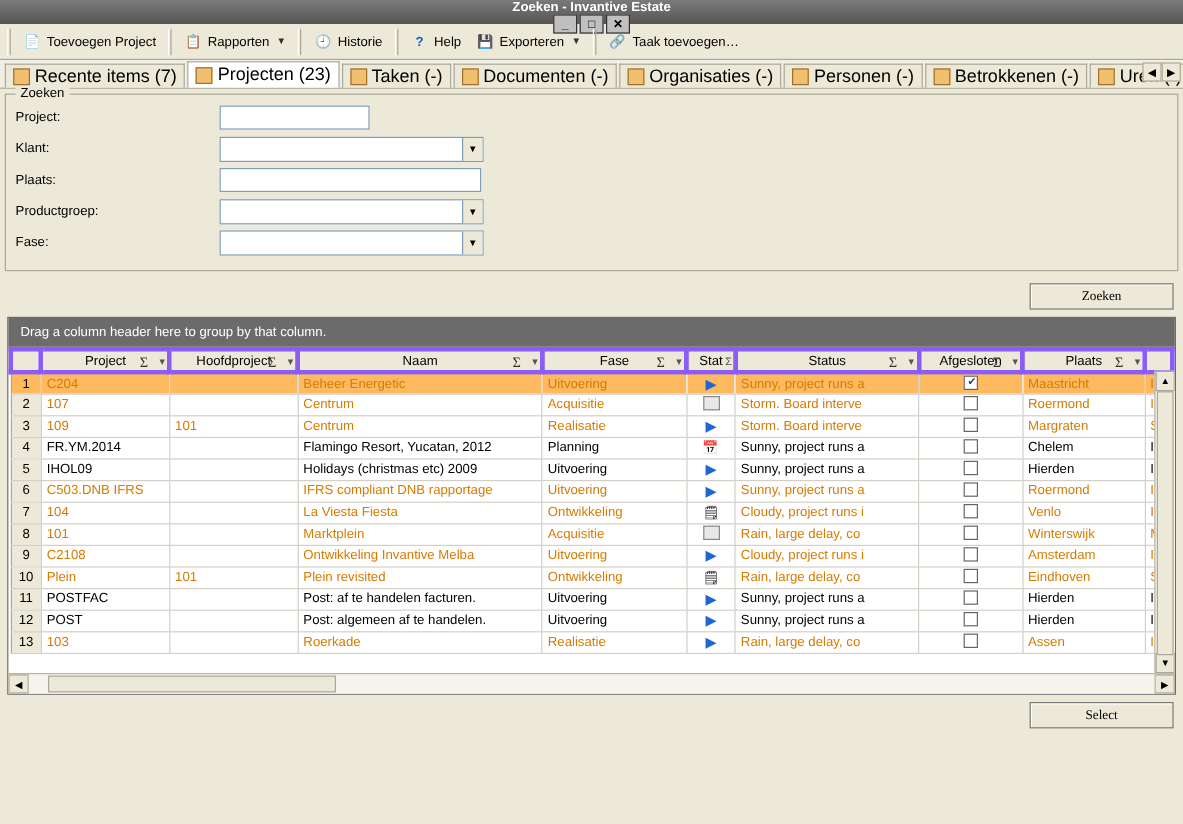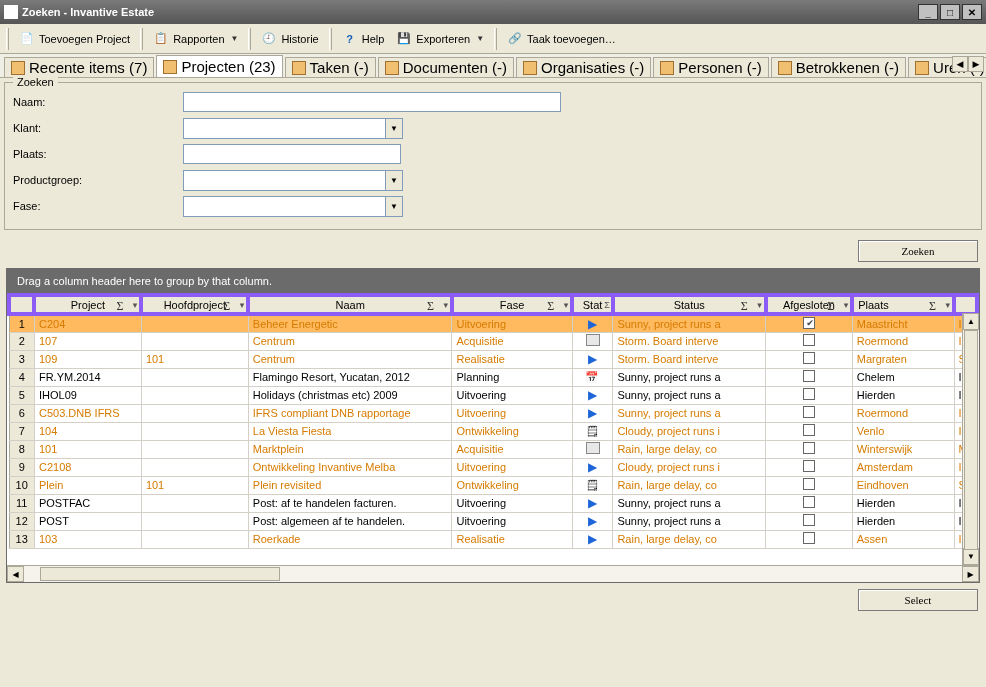--- a/index.html
+++ b/index.html
@@ -13,22 +13,23 @@
     overflow: hidden;
     position: relative;
   }
   
   .titlebar {
     height: 20px;
     background: linear-gradient(#7a7a7a,#555);
     color: #fff;
     display: flex;
     align-items: center;
-    padding: 12px 4px;
+    padding: 0 4px;
     font-weight: bold;
+    flex-direction: column;
   }
   .titlebar .icon-box {
     width: 14px; height: 14px; margin-right: 4px;
     background: #fff;
   }
   .titlebar .spacer { flex: 1; }
   .titlebar .winbtns { display: flex; gap: 2px; }
   .titlebar .winbtn {
     width: 20px; height: 16px; background: #c0c0c0;
     border: 1px solid #333; display: flex; align-items: center; justify-content: center;
@@ -300,22 +301,22 @@
     </div>
   <div class="tab-scroll">
     <div class="arr">◀</div>
     <div class="arr">▶</div>
   </div>
 </div>
 
 <div class="zoekenbox">
   <span class="legend">Zoeken</span>
   <div class="formrow">
-    <label>Naam:</label>
-    <input class="textin" style="width: 378px;">
+    <label>Project:</label>
+    <input class="textin" style="width: 125px;">
   </div>
   <div class="formrow">
     <label>Klant:</label>
     <div class="combo" style="width:220px;">
       <span style="flex:1;"></span>
       <span class="combo-arrow">▼</span>
     </div>
   </div>
   <div class="formrow">
     <label>Plaats:</label>
@@ -350,21 +351,21 @@
       <thead>
         <tr>
           <th style="width:25px;"></th>
           <th style="width:105px;text-align:center;"><span>Project</span><span class="sigma">Σ</span><span class="funnel">▾</span></th>
           <th style="width:105px;text-align:center;"><span>Hoofdproject</span><span class="sigma">Σ</span><span class="funnel">▾</span></th>
           <th style="width:200px;text-align:center;"><span>Naam</span><span class="sigma">Σ</span><span class="funnel">▾</span></th>
           <th style="width:118px;text-align:center;"><span>Fase</span><span class="sigma">Σ</span><span class="funnel">▾</span></th>
           <th style="width:40px;text-align:center;"><span>Stat</span><span class="funnel" style="right:1px;">Σ</span></th>
           <th style="width:150px;text-align:center;margin-left:18px;"><span>Status</span><span class="sigma">Σ</span><span class="funnel">▾</span></th>
           <th style="width:85px;text-align:center;"><span>Afgesloten</span><span class="sigma">Σ</span><span class="funnel">▾</span></th>
-          <th style="width:100px;"><span>Plaats</span><span class="sigma">Σ</span><span class="funnel">▾</span></th>
+          <th style="width:100px;text-align:center;"><span>Plaats</span><span class="sigma">Σ</span><span class="funnel">▾</span></th>
           <th style="width:20px;"></th>
         </tr>
       </thead>
       <tbody id="grid-body">
           <tr class="highlight">
             <td class="rownum">1</td>
             <td class="olink">C204</td>
             <td class="olink"></td>
             <td class="olink">Beheer Energetic</td>
             <td class="olink">Uitvoering</td>

